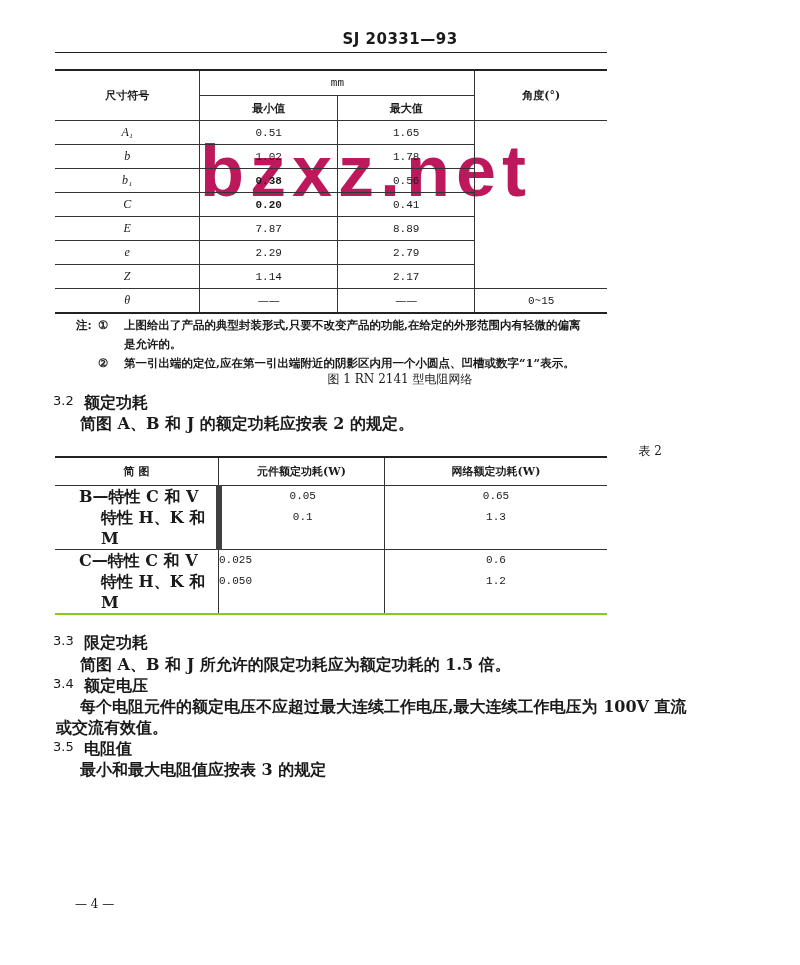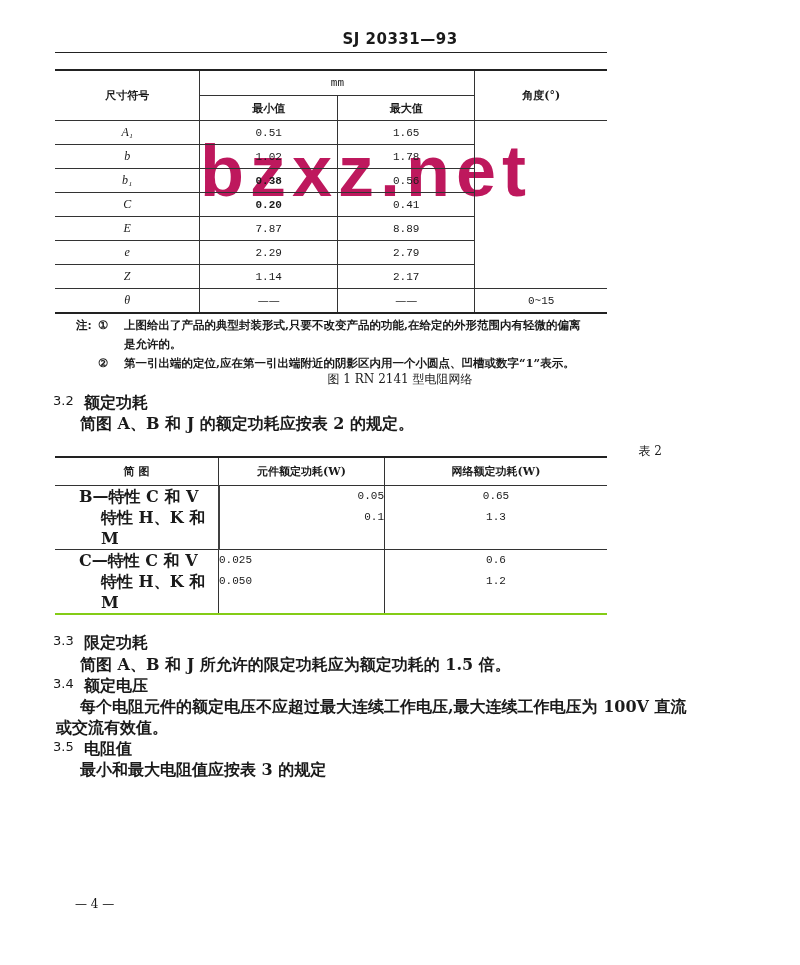--- a/index.html
+++ b/index.html
@@ -111,21 +111,21 @@
       <tr class="hdr">
     <td style="width:163px;">简      图</td>
     <td style="width:165px; border-left:1px solid #333;">元件额定功耗(W)</td>
     <td style="border-left:1px solid #333;">网络额定功耗(W)</td>
   </tr>
   <tr class="grp">
     <td class="cell2 para" style="padding-left:24px;">
       <div>B—特性 C 和 V</div>
       <div style="padding-left:22px;">特性 H、K 和 M</div>
     </td>
-    <td class="cell2 mono" style="border-left:2px solid #404040; text-align:right;">
+    <td class="cell2 mono" style="border-left:6px solid #404040; text-align:center;">
       <div>0.05</div>
       <div>0.1</div>
     </td>
     <td class="cell2 mono" style="border-left:1px solid #333; text-align:center;">
       <div>0.65</div>
       <div>1.3</div>
     </td>
   </tr>
   <tr class="grp" style="border-bottom:2px solid #84cc16;">
     <td class="cell2 para" style="padding-left:24px;">

